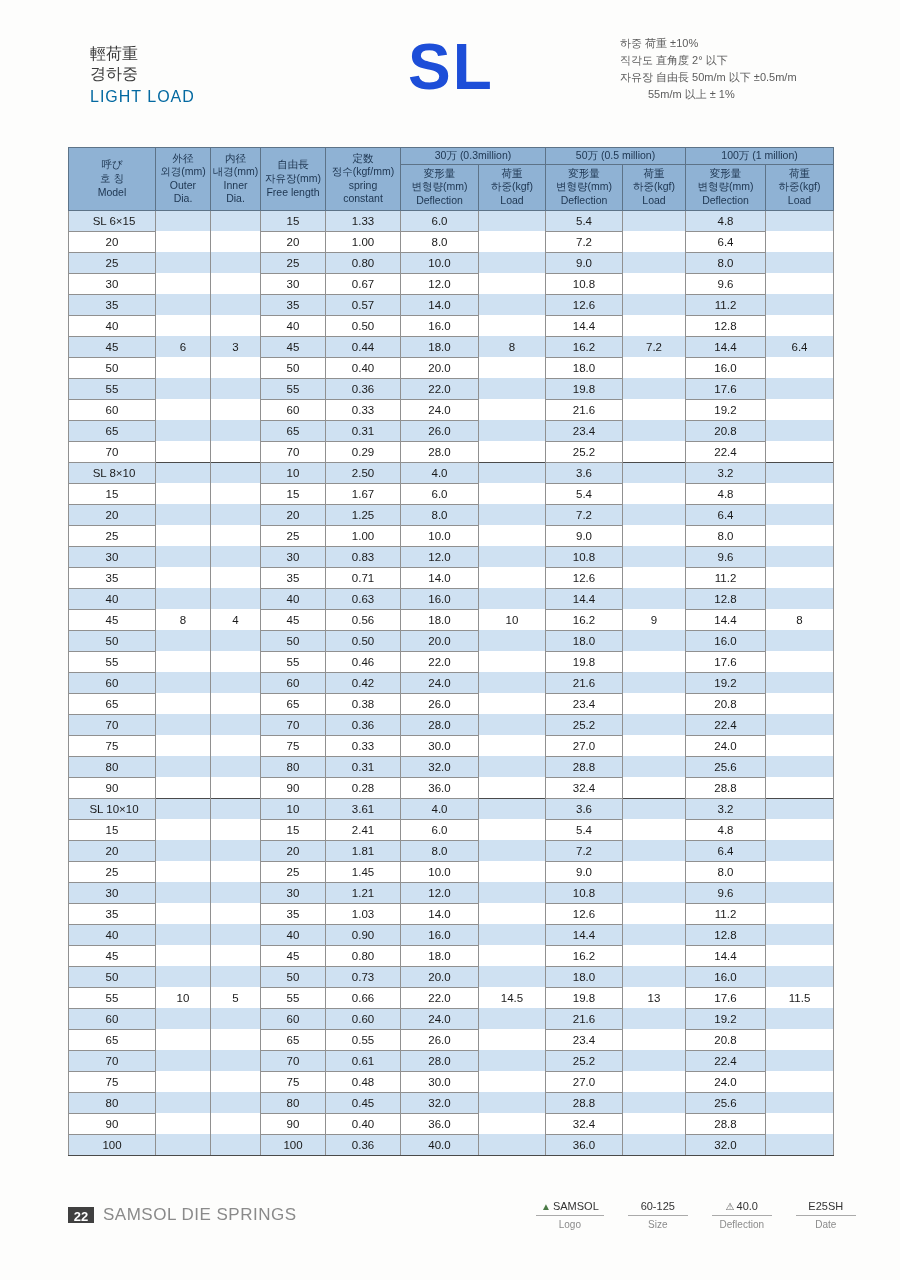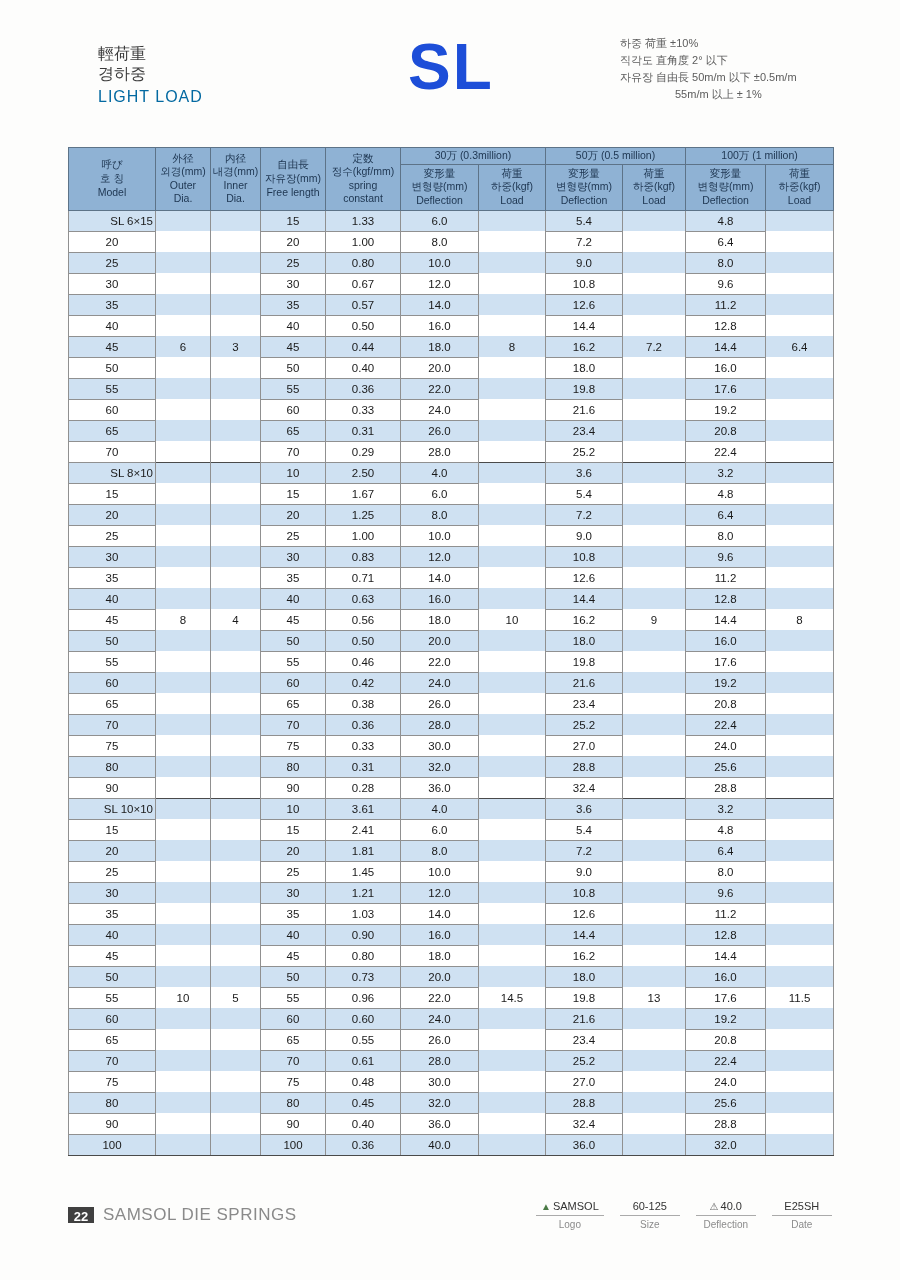--- a/index.html
+++ b/index.html
@@ -5,31 +5,31 @@
   * { box-sizing: border-box; }
   html,body { margin:0; padding:0; }
   body {
     width:900px; height:1280px; position:relative;
     background:#fdfdfc;
     font-family:"Liberation Sans", sans-serif;
     color:#222;
   }
 
   
-  .top-left { position:absolute; left:90px; top:44px;margin-left:8px; }
+  .top-left { position:absolute; left:90px; top:44px; }
   .top-left .cjk { font-size:16px; color:#3a3a3a; line-height:20px; }
   .top-left .en  { font-size:16px; color:#0369a1; letter-spacing:1px; line-height:22px; margin-top:2px; }
 
   .big-title {
     position:absolute; left:408px; top:30px;
     font-size:64px; font-weight:bold; color:#1d4ed8; letter-spacing:2px;
   }
 
   .notes { position:absolute; left:620px; top:35px; font-size:11px; color:#5c5c5c; line-height:17px; }
-  .notes .indent { margin-left:55px; }
+  .notes .indent { margin-left:28px; }
 
   
   .table-wrap { position:absolute; left:68px; top:147px; }
   table.spring {
     border-collapse:collapse; table-layout:fixed; width:765px;
     border:1.5px solid #555;
     padding-left:24px;
   }
   thead th {
     background:#8fb2d4; color:#1d3550; font-weight:normal;
@@ -44,31 +44,31 @@
     font-size:11.5px; color:#1a1a1a; text-align:center;
     border-left:1px solid #909090; border-right:1px solid #909090;
     border-top:none; border-bottom:none;
     white-space:nowrap; overflow:hidden;
   }
   tr.stripe td { background:#cfe1f2; }
   tr.plain  td { background:#ffffff; }
   td.hline { border-bottom:1px solid #909090; }
   tr.group-first td { border-top:1.6px solid #4a4a4a; }
   tbody tr:last-child td { border-bottom:1.6px solid #4a4a4a; }
-  td.model-label { text-align:right; padding-left:6px; }
+  td.model-label { text-align:center; padding-left:6px; }
 
   
   .footer-left { position:absolute; left:68px; top:1205px; display:flex; align-items:center; gap:9px; }
   .page-num {
     background:#404040; color:#fff; min-width:26px; height:16px;
     text-align:center; line-height:20px; font-size:13px; font-weight:bold; padding:0 3px;
   }
   .brand { color:#8a8a8a; font-size:17px; letter-spacing:0.5px; }
 
-  .legend { position:absolute; left:536px; top:1198px; display:flex; gap:16px; }
+  .legend { position:absolute; left:536px; top:1198px; display:flex; gap:24px; }
   .legend-item { text-align:center; min-width:60px; }
   .legend-value {
     font-size:11px; color:#333; padding:2px 5px 3px;
     border-bottom:1px solid #aaa; white-space:nowrap;
   }
   .legend-value .logo-tri { color:#4a7a46; font-size:10px; margin-right:2px; }
   .legend-value .warn-tri { color:#6a6a6a; font-size:10px; margin-right:2px; }
   .legend-label { font-size:10px; color:#8b8b8b; padding-top:3px; }
 </style>
 </head>
@@ -651,21 +651,21 @@
           <td class="hline">18.0</td>
           <td></td>
           <td class="hline">16.0</td>
           <td></td>
         </tr>
         <tr class="plain">
           <td class="hline">55</td>
           <td>10</td>
           <td>5</td>
           <td class="hline">55</td>
-          <td class="hline">0.96</td>
+          <td class="hline">0.66</td>
           <td class="hline">22.0</td>
           <td>14.5</td>
           <td class="hline">19.8</td>
           <td>13</td>
           <td class="hline">17.6</td>
           <td>11.5</td>
         </tr>
         <tr class="stripe">
           <td class="hline">60</td>
           <td></td>

